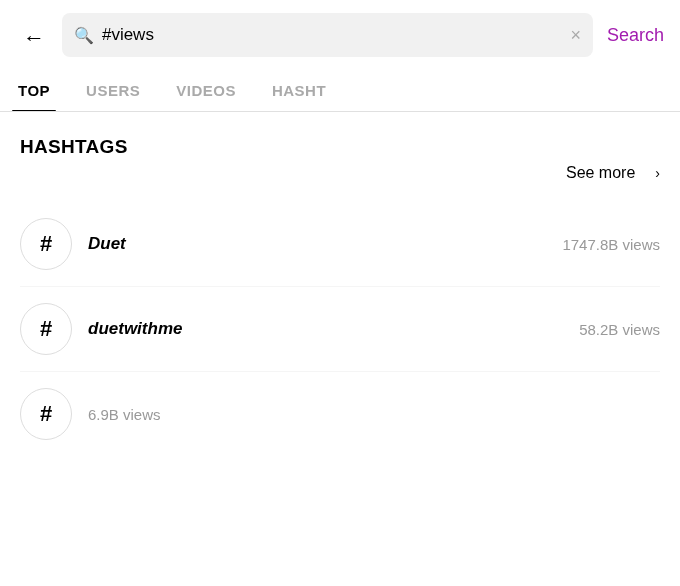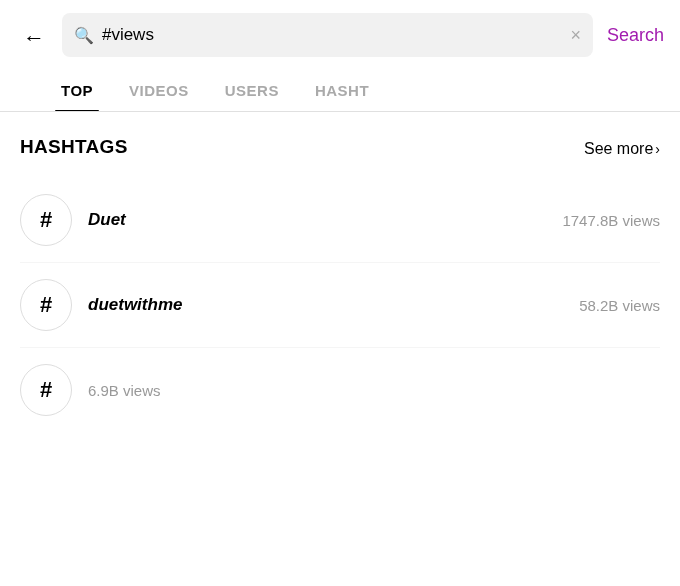--- a/index.html
+++ b/index.html
@@ -81,21 +81,20 @@
       flex-shrink: 0;
       white-space: nowrap;
       padding-left: 4px;
     }
 
     
     .tabs {
       display: flex;
       border-bottom: 1px solid #e0e0e0;
       overflow-x: auto;
-      padding-left: 43px;
     }
 
     .tabs::-webkit-scrollbar {
       display: none;
     }
 
     .tab {
       padding: 12px 18px;
       font-size: 15px;
       font-weight: 600;
@@ -121,39 +120,40 @@
       border-radius: 1px;
     }
 
     
     .content {
       padding: 24px 20px 0;
     }
 
     .section-header {
       display: flex;
-      align-items: flex-end;
+      align-items: flex-start;
       justify-content: space-between;
       margin-bottom: 20px;
     }
 
     .section-title {
       font-size: 19px;
       font-weight: 800;
       color: #000;
       letter-spacing: 0.3px;
     }
 
     .see-more {
       font-size: 16px;
       color: #000;
       cursor: pointer;
       display: flex;
       align-items: center;
-      gap: 2px;
+      gap: 20px;
+      margin-top: 28px;
     }
 
     .see-more-chevron {
       font-size: 14px;
     }
 
     
     .hashtag-item {
       display: flex;
       align-items: center;
@@ -211,24 +211,24 @@
     <span class="clear-btn">×</span>
   </div>
   <div class="search-btn">Search</div>
 </div>
 
 <div class="tabs">
   <div class="tab active">
     <span>TOP</span>
   </div>
   <div class="tab">
+    <span>USERS</span>
+  </div>
+  <div class="tab">
     <span>VIDEOS</span>
-  </div>
-  <div class="tab">
-    <span>USERS</span>
   </div>
   <div class="tab">
     <span>HASHT</span>
   </div>
 </div>
 
 <div class="content">
   <div class="section-header">
     <span class="section-title">HASHTAGS</span>
     <div class="see-more">

